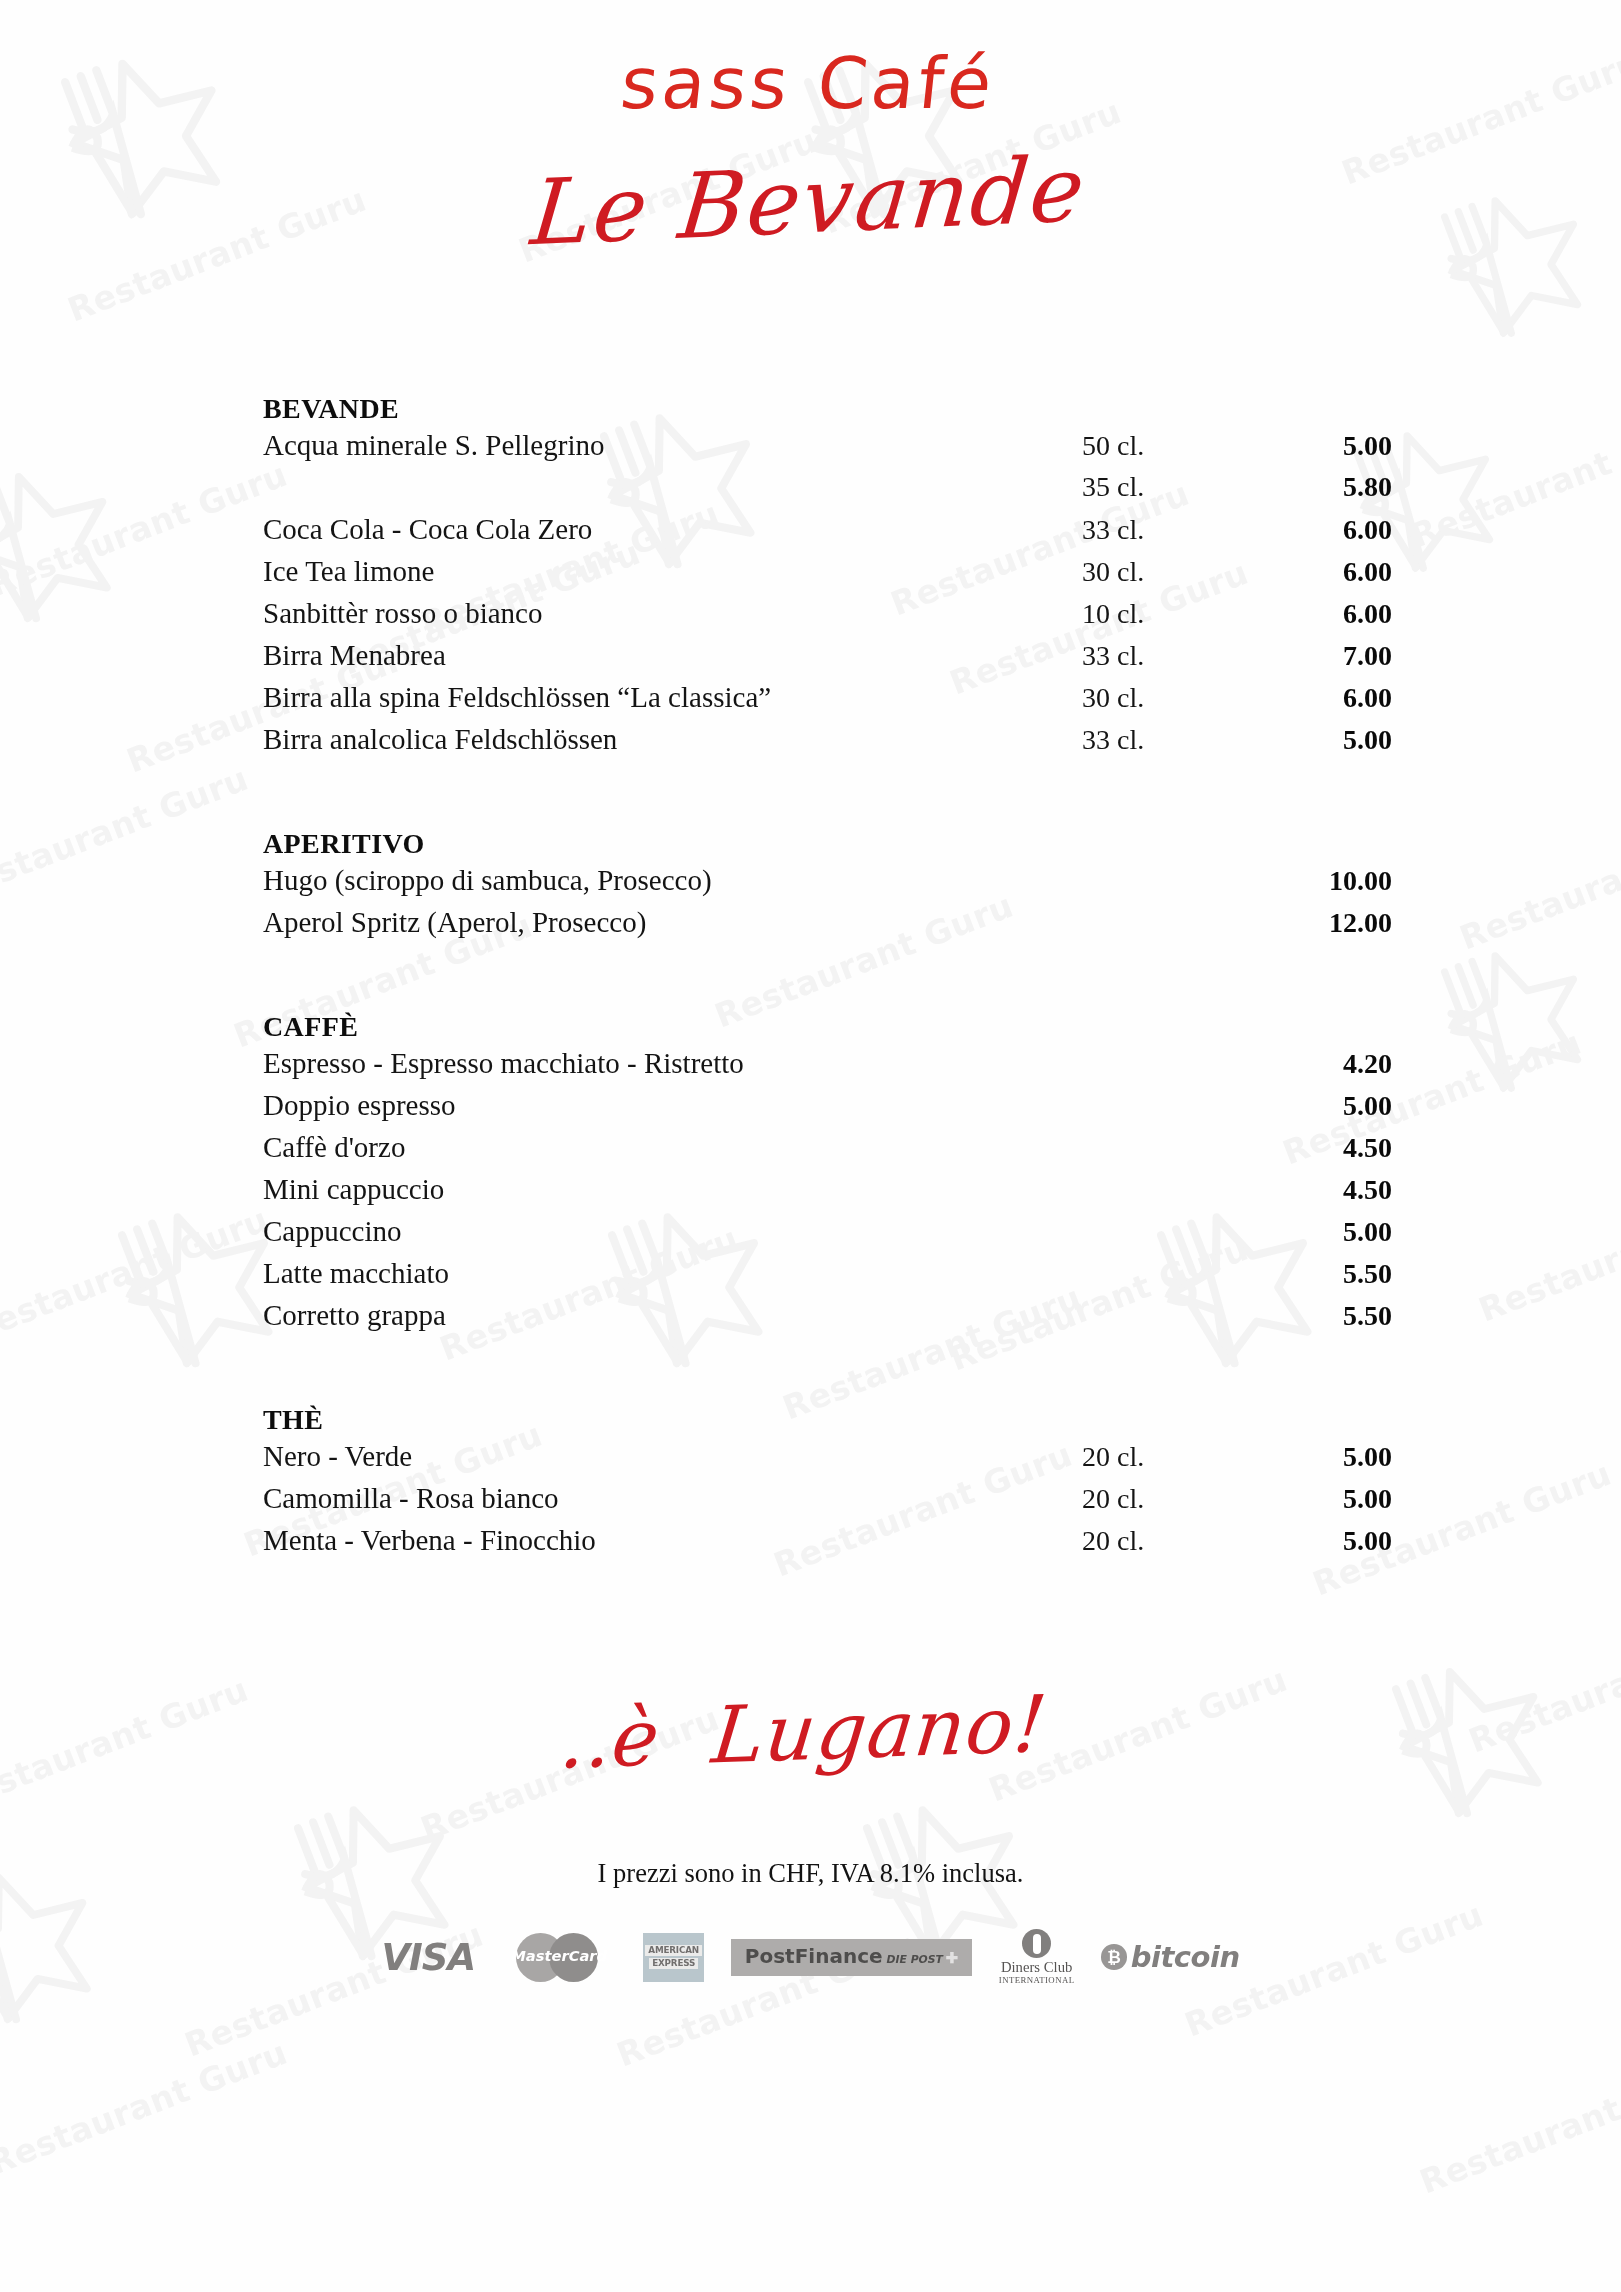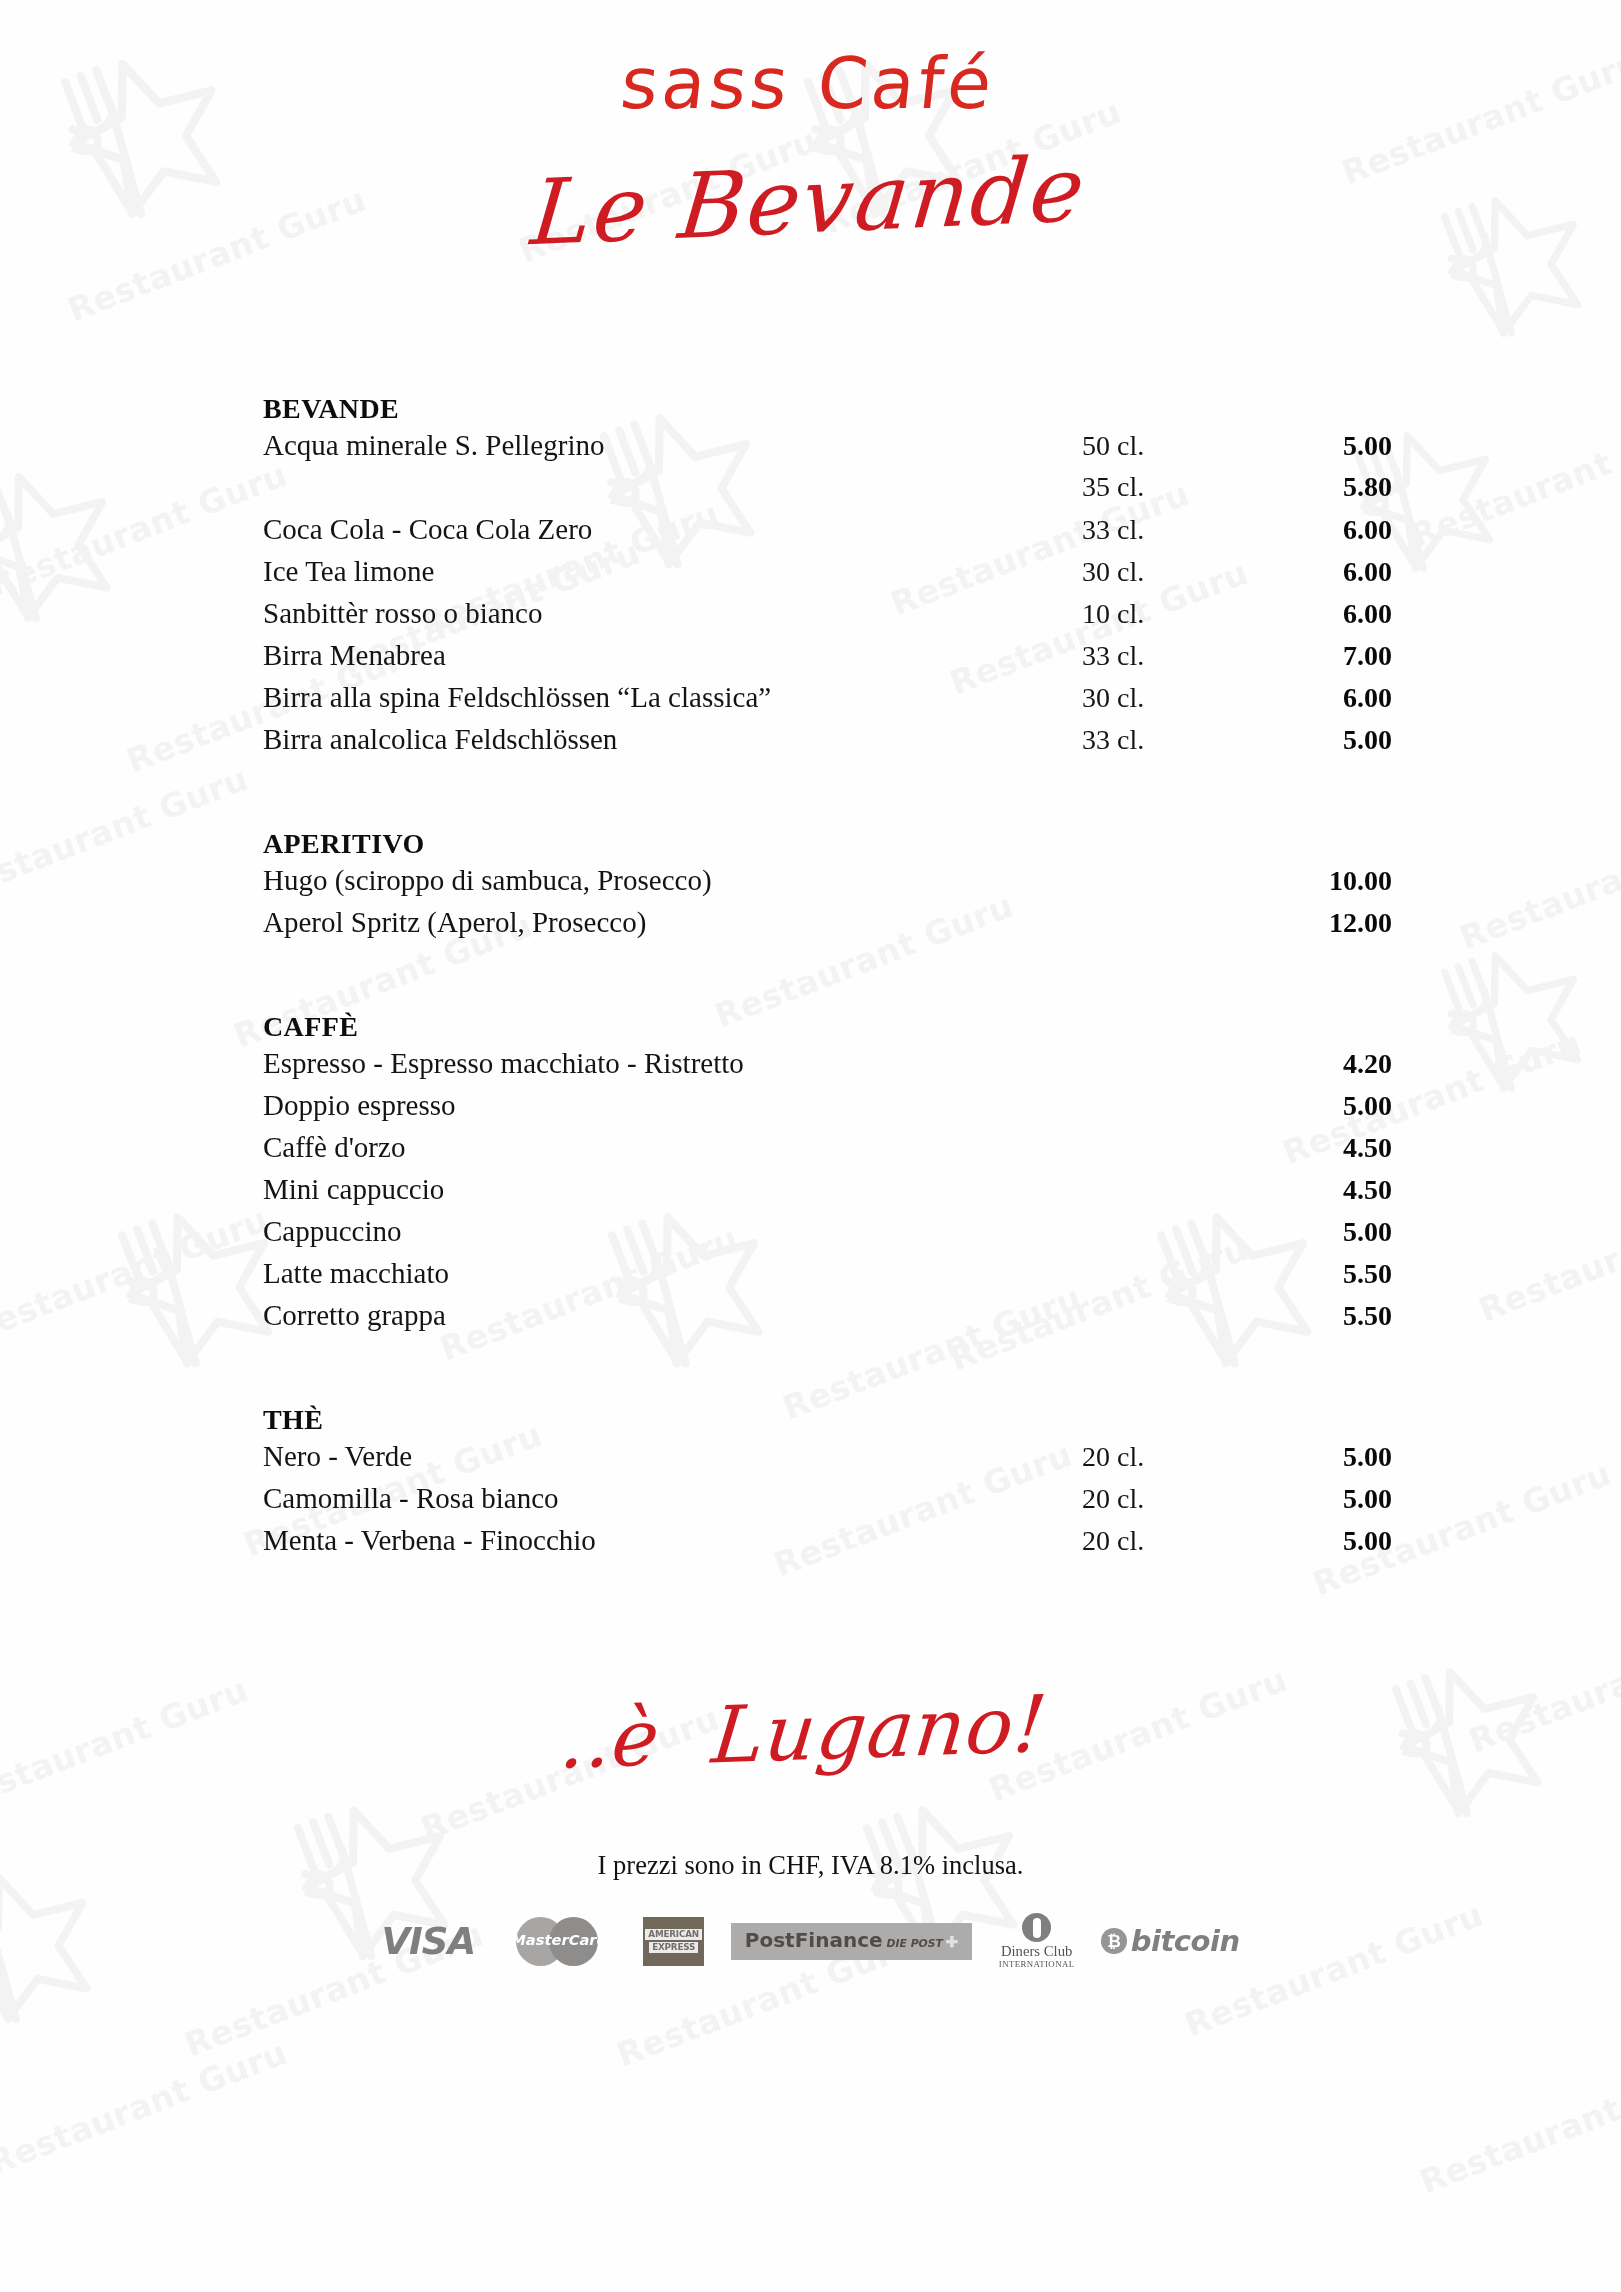--- a/index.html
+++ b/index.html
@@ -134,21 +134,21 @@
     color: #cf1b22;
     font-family: "DejaVu Serif", serif;
     font-style: italic;
     font-size: 78px;
     letter-spacing: 1px;
     line-height: 1.0;
     transform: rotate(-2deg) skewX(-8deg);
   }
   .closing .gap { display: inline-block; width: 53px; }
   .vat-note {
-    margin: 6px;
+    margin: 14px;
     padding-top: 73px;
     font-size: 26.5px;
     color: #131313;
     font-family: "Liberation Serif", serif;
   }
   .pay-row {
     display: flex;
     justify-content: center;
     align-items: center;
     gap: 27px;
@@ -190,21 +190,21 @@
     font-family: "DejaVu Sans", sans-serif;
     font-weight: 700;
     font-style: italic;
     font-size: 14.7px;
     color: #ffffff;
     z-index: 2;
   }
   .pay-amex {
     width: 61px;
     height: 49px;
-    background: #a16207;
+    background: #7dd3fc;
     display: flex;
     flex-direction: column;
     align-items: center;
     justify-content: center;
   }
   .pay-amex span {
     display: block;
     background: #efeae7;
     color: #7b6d65;
     font-family: "DejaVu Sans", sans-serif;

